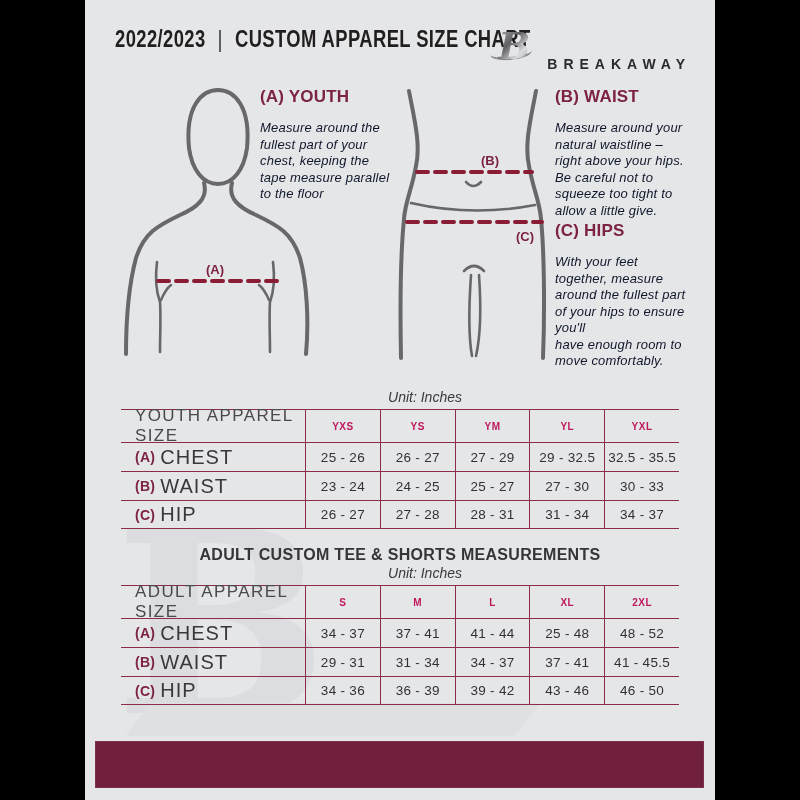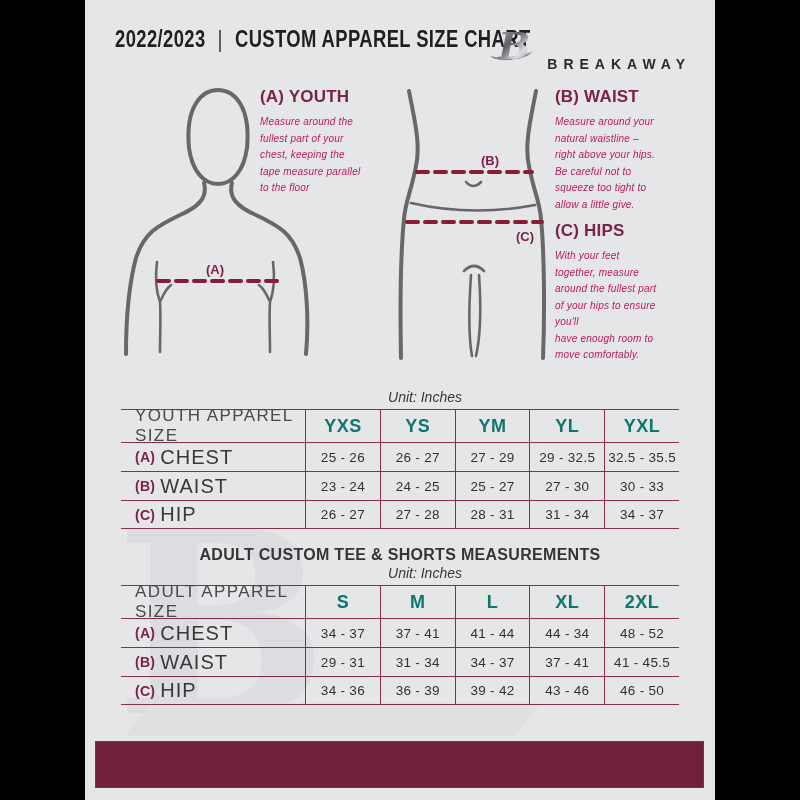--- a/index.html
+++ b/index.html
@@ -32,40 +32,40 @@
 
   
   .fig{position:absolute;z-index:2;}
   .fig path,.fig line{fill:none;stroke:#68686b;stroke-linecap:round;}
   .fig .outline{stroke-width:4px;}
   .fig .thin{stroke-width:2.6px;}
   .fig .dash{stroke:#8a1c36;stroke-width:4px;stroke-dasharray:11 7;}
   .fig text{font-family:"Liberation Sans",sans-serif;font-size:13px;font-weight:bold;fill:#7c2245;}
   .mg-block{position:absolute;z-index:2;}
   .mg-h{font-size:17px;font-weight:bold;color:#7c2245;letter-spacing:.2px;}
-  .mg-p{margin-top:7px;font-size:10px;font-style:italic;color:#be185d;line-height:16.5px;
+  .mg-p{margin-top:13px;font-size:13px;font-style:italic;color:#0f172a;line-height:16.5px;
         letter-spacing:.2px;white-space:pre-line;}
 
   
   .sec-title{position:absolute;left:0;width:100%;text-align:center;font-size:16px;font-weight:bold;
              color:#353436;letter-spacing:.3px;z-index:2;}
   .sec-unit{position:absolute;left:0;width:100%;text-align:center;font-size:14px;font-style:italic;
             color:#3a393b;z-index:2;padding-left:25px;}
 
   
   .sizetable{position:absolute;left:36px;width:558px;display:grid;
              grid-template-columns:184px repeat(5,1fr);z-index:2;}
   .cell{box-sizing:border-box;display:flex;align-items:center;justify-content:center;
         border-top:1.5px solid #8d2c46;height:29px;font-size:13.5px;color:#343032;letter-spacing:.3px;}
   .cell.hd{height:33px;}
   .cell.vl{border-left:1.5px solid #8d2c46;}
   .cell.bot{border-bottom:1.5px solid #8d2c46;}
   .cell.left{justify-content:flex-start;padding-left:14px;}
   .corner-label{font-size:17px;letter-spacing:1.4px;color:#4a4a4d;}
-  .size-h{font-weight:bold;font-size:18px;color:#0f766e;letter-spacing:.5px;}
+  .size-h{font-weight:bold;font-size:10px;color:#be185d;letter-spacing:.5px;}
   .row-label .pre{color:#7c2245;font-weight:bold;margin-right:5px;font-size:14px;}
   .row-label .lbl{color:#3a3739;letter-spacing:1px;font-size:20px;}
 
   
   .footer{position:absolute;left:10px;top:741px;width:609px;height:47px;background:#701f3c;
           border:1px solid #7d3150;box-sizing:border-box;z-index:2;}
   .wm{position:absolute;left:30px;top:498px;font-family:"DejaVu Serif",serif;font-weight:bold;
       font-size:252px;line-height:1;color:#dcdde0;z-index:1;user-select:none;}
   .wm-swoosh{position:absolute;left:40px;top:703px;width:390px;height:33px;background:#dfe0e2;
              transform:skewX(-38deg);transform-origin:left bottom;border-radius:3px;z-index:1;}
@@ -199,21 +199,21 @@
     <div class="cell hd vl size-h">XL</div>
     <div class="cell hd vl size-h">2XL</div>
 
     <div class="cell left row-label">
         <span class="pre">(A)</span>
         <span class="lbl">CHEST</span>
       </div>
     <div class="cell vl">34 - 37</div>
     <div class="cell vl">37 - 41</div>
     <div class="cell vl">41 - 44</div>
-    <div class="cell vl">44 - 34</div>
+    <div class="cell vl">25 - 48</div>
     <div class="cell vl">48 - 52</div>
 
     <div class="cell left row-label">
         <span class="pre">(B)</span>
         <span class="lbl">WAIST</span>
       </div>
     <div class="cell vl">29 - 31</div>
     <div class="cell vl">31 - 34</div>
     <div class="cell vl">34 - 37</div>
     <div class="cell vl">37 - 41</div>

